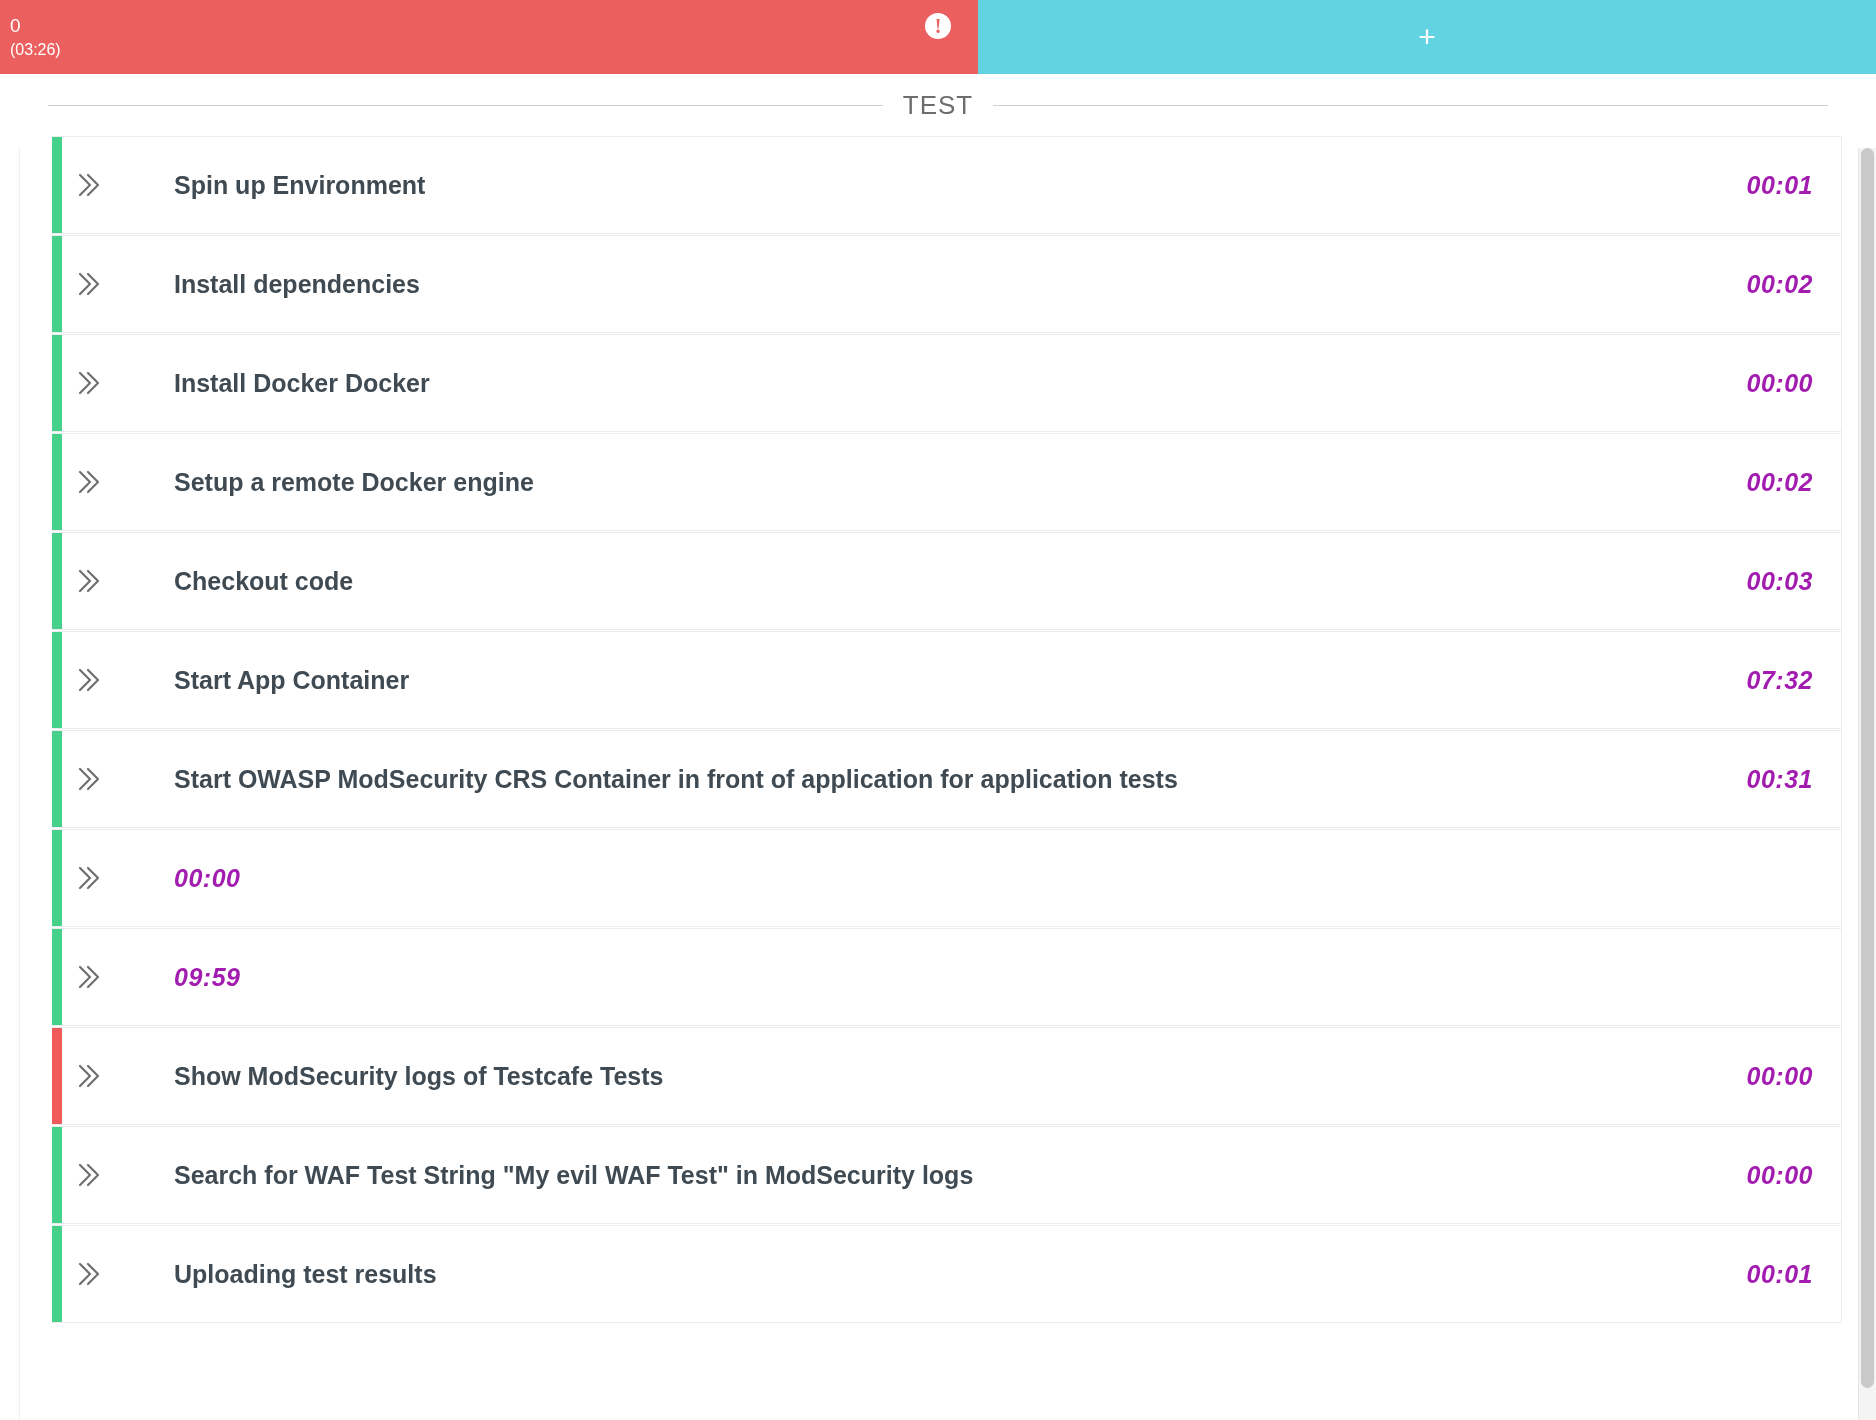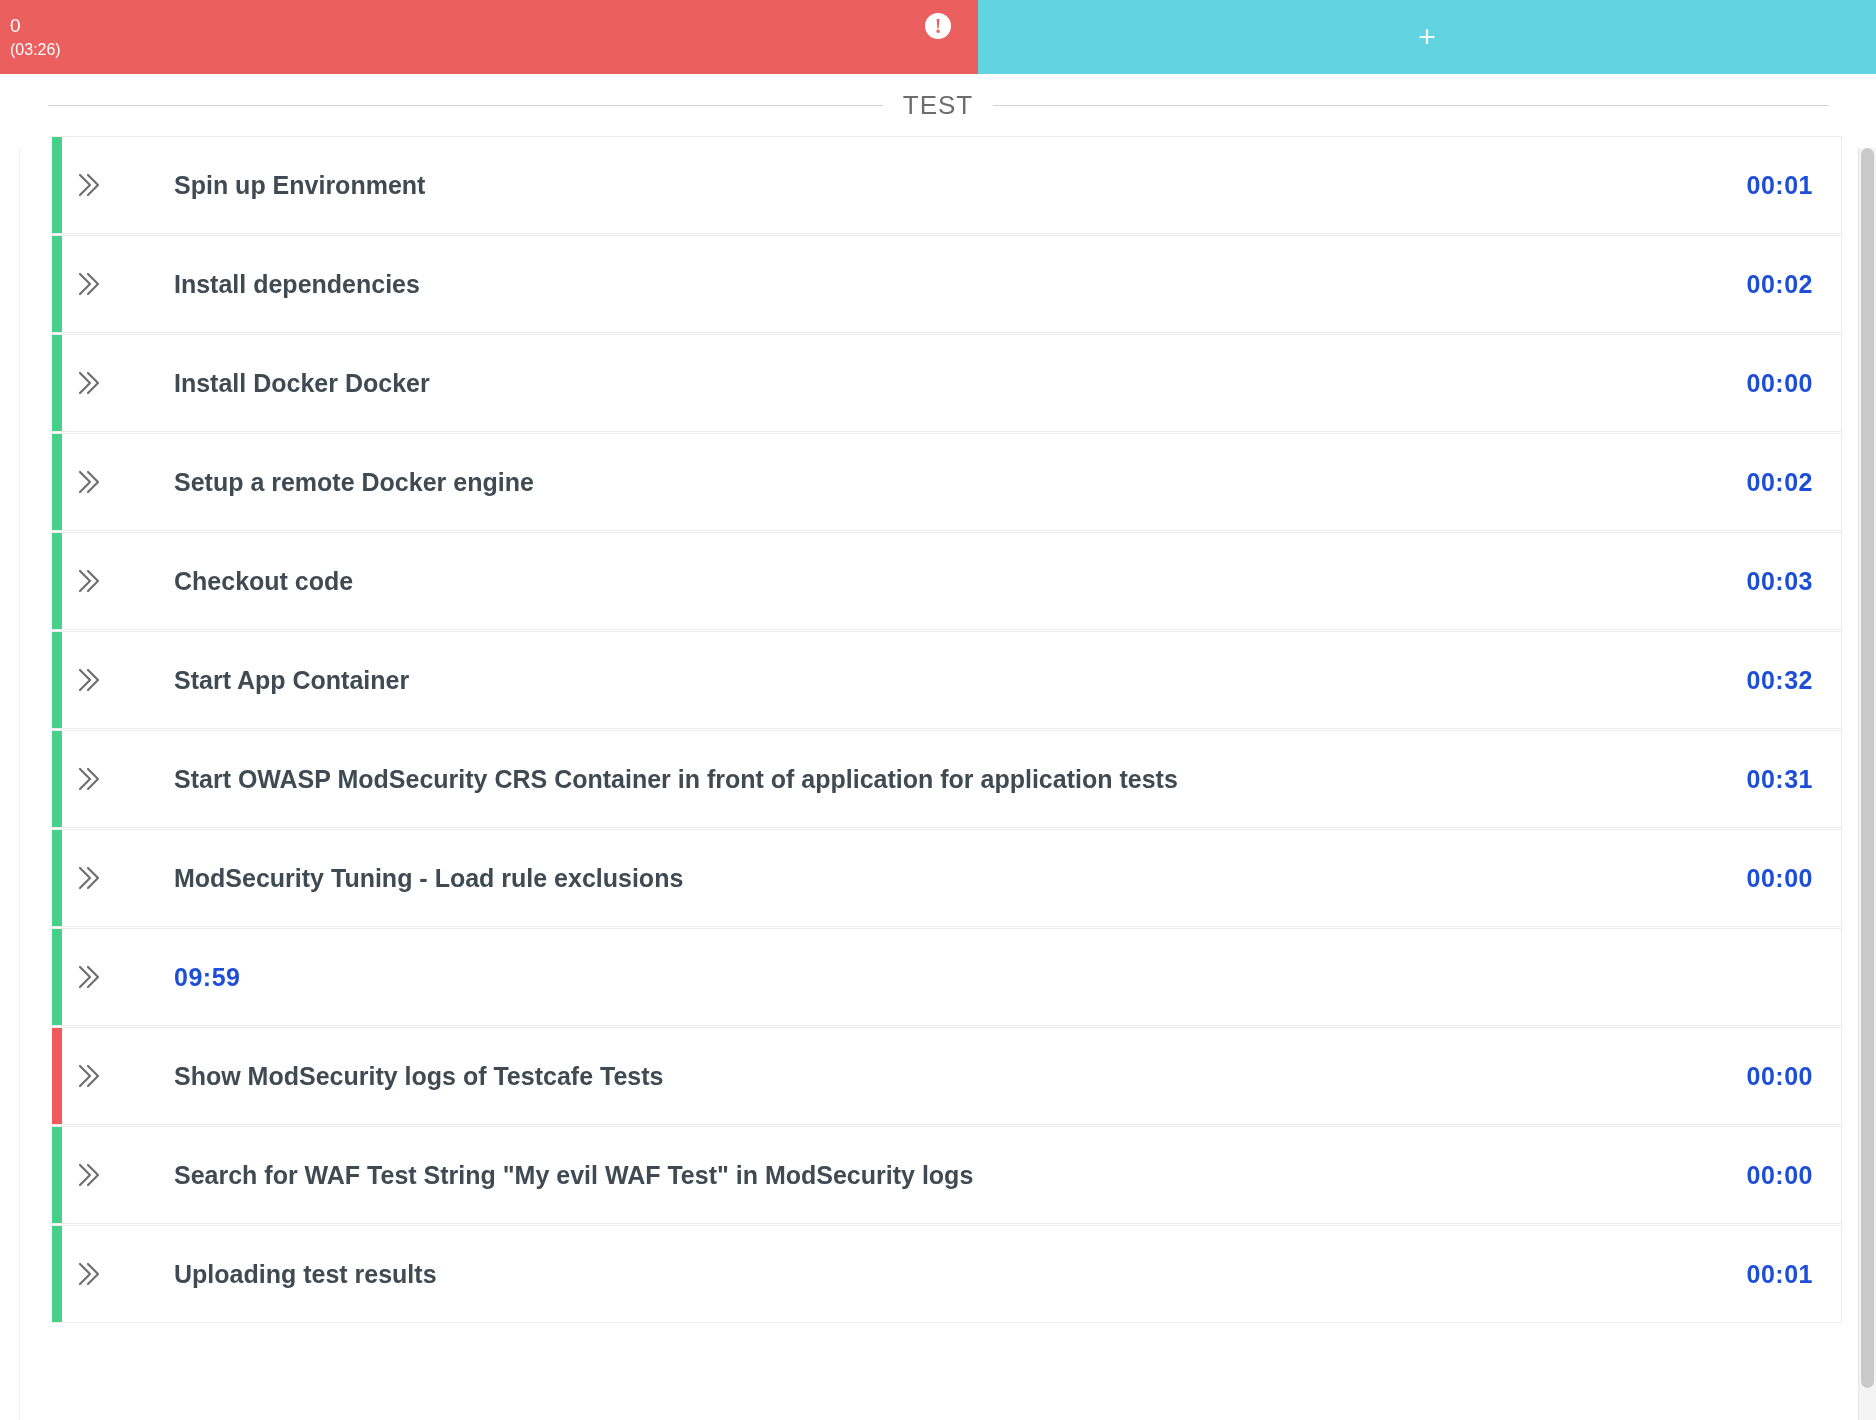--- a/index.html
+++ b/index.html
@@ -126,23 +126,24 @@
     font-weight: bold;
     color: #3f4a52;
     white-space: nowrap;
     overflow: hidden;
     text-overflow: ellipsis;
     padding-right: 20px;
   }
   .step-time {
     font-size: 25px;
     font-weight: bold;
-    color: #1d4ed8;
+    color: #a21caf;
     padding-right: 28px;
     letter-spacing: 0.5px;
+    font-style: italic;
   }
 
   
   .scroll-track {
     position: absolute;
     top: 74px;
     right: 0;
     width: 18px;
     bottom: 0;
     background: #f4f4f4;
@@ -255,42 +256,41 @@
         </div>
         <div class="step-row">
           <div class="status-bar status-success"></div>
           <div class="chevron">
             <svg width="30" height="30" viewBox="0 0 30 30" aria-hidden="true">
               <path d="M6 5 L16 15 L6 25" fill="none" stroke="#6f6f6f" stroke-width="2.2" stroke-linecap="round" stroke-linejoin="round"></path>
               <path d="M14 5 L24 15 L14 25" fill="none" stroke="#6f6f6f" stroke-width="2.2" stroke-linecap="round" stroke-linejoin="round"></path>
             </svg>
           </div>
           <div class="step-name">Start App Container</div>
-          <div class="step-time">00:32</div>
+          <div class="step-time">07:32</div>
         </div>
         <div class="step-row">
           <div class="status-bar status-success"></div>
           <div class="chevron">
             <svg width="30" height="30" viewBox="0 0 30 30" aria-hidden="true">
               <path d="M6 5 L16 15 L6 25" fill="none" stroke="#6f6f6f" stroke-width="2.2" stroke-linecap="round" stroke-linejoin="round"></path>
               <path d="M14 5 L24 15 L14 25" fill="none" stroke="#6f6f6f" stroke-width="2.2" stroke-linecap="round" stroke-linejoin="round"></path>
             </svg>
           </div>
           <div class="step-name">Start OWASP ModSecurity CRS Container in front of application for application tests</div>
           <div class="step-time">00:31</div>
         </div>
         <div class="step-row">
           <div class="status-bar status-success"></div>
           <div class="chevron">
             <svg width="30" height="30" viewBox="0 0 30 30" aria-hidden="true">
               <path d="M6 5 L16 15 L6 25" fill="none" stroke="#6f6f6f" stroke-width="2.2" stroke-linecap="round" stroke-linejoin="round"></path>
               <path d="M14 5 L24 15 L14 25" fill="none" stroke="#6f6f6f" stroke-width="2.2" stroke-linecap="round" stroke-linejoin="round"></path>
             </svg>
           </div>
-          <div class="step-name">ModSecurity Tuning - Load rule exclusions</div>
           <div class="step-time">00:00</div>
         </div>
         <div class="step-row">
           <div class="status-bar status-success"></div>
           <div class="chevron">
             <svg width="30" height="30" viewBox="0 0 30 30" aria-hidden="true">
               <path d="M6 5 L16 15 L6 25" fill="none" stroke="#6f6f6f" stroke-width="2.2" stroke-linecap="round" stroke-linejoin="round"></path>
               <path d="M14 5 L24 15 L14 25" fill="none" stroke="#6f6f6f" stroke-width="2.2" stroke-linecap="round" stroke-linejoin="round"></path>
             </svg>
           </div>

